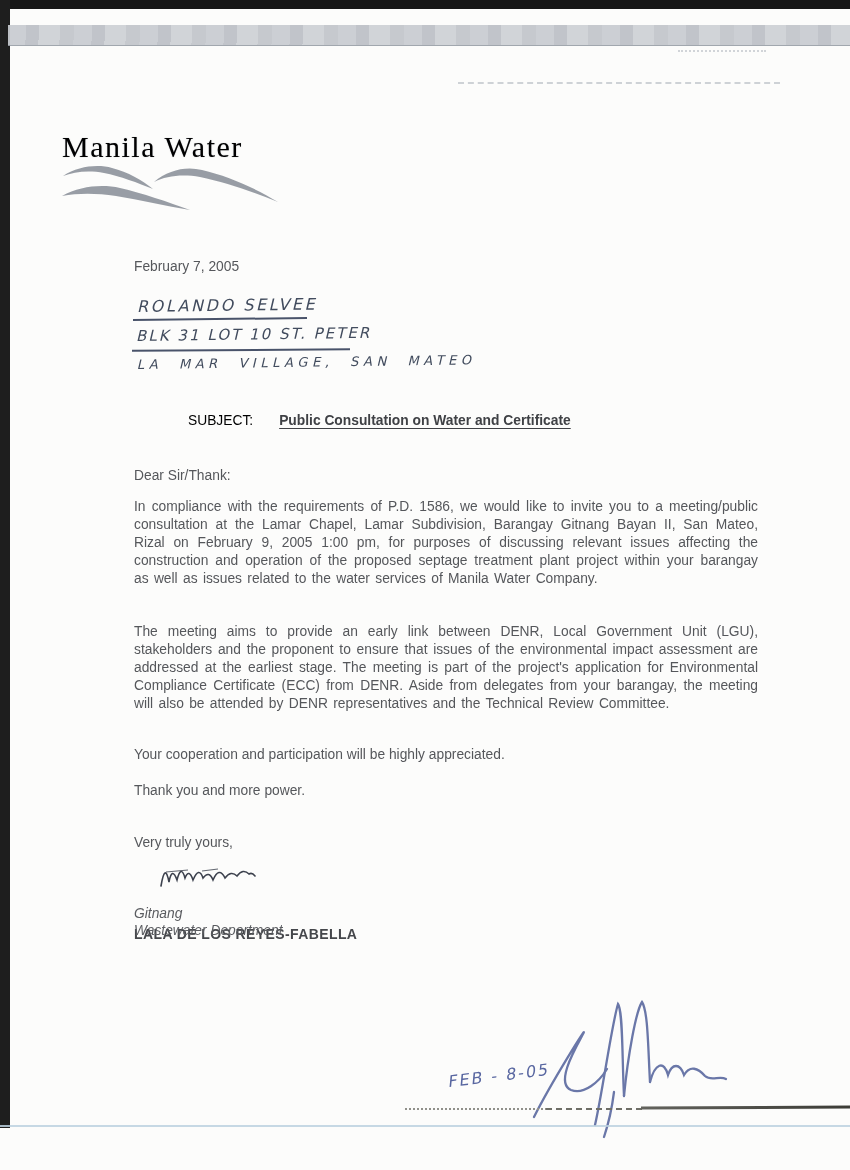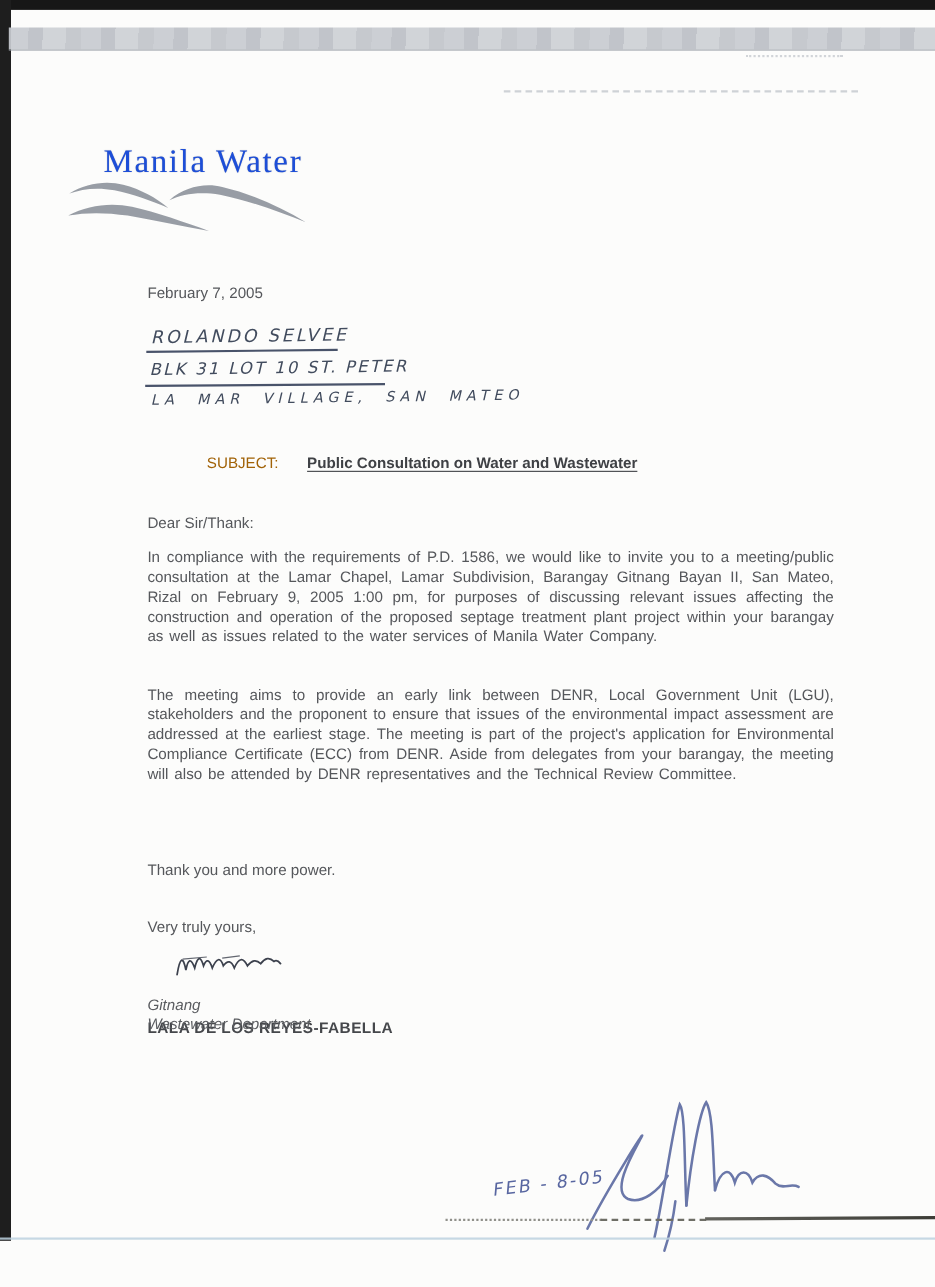--- a/index.html
+++ b/index.html
@@ -34,39 +34,38 @@
     left: 641px; top: 1106px; width: 209px; height: 3px;
     background: linear-gradient(to right, #63635d, #3c3c36);
     transform: rotate(-0.3deg);
   }
   .scan-blue-line { left: 0; top: 1125px; width: 850px; height: 2px; background: #bcd1df; opacity: .85; }
 
   
   .logo-text {
     left: 62px; top: 130px;
     font-family: "Liberation Serif", serif;
-    font-size: 30px; color: #1d4ed8; letter-spacing: 1.5px;
+    font-size: 30px; color: #000000; letter-spacing: 1.5px;
     text-shadow: 0 0 1px rgba(106,112,123,.55);
-    margin-left: 32px;
   }
   .logo-waves { left: 50px; top: 160px; }
 
   
   .typed { font-size: 13.8px; line-height: 18.1px; }
   .date-line { left: 134px; top: 258px; text-align: right; }
   .salutation { left: 134px; top: 467px; }
   .para { left: 134px; width: 624px; text-align: justify; word-spacing: 1.5px; }
   .para-1 { top: 498px; }
   .para-2 { top: 623px; }
   .closing-1 { left: 134px; top: 746px; }
   .closing-2 { left: 134px; top: 782px; }
   .valediction { left: 134px; top: 834px; }
 
   .subject-row { left: 188px; top: 412px; }
-  .subject-label { color: #a16207; }
+  .subject-label { color: #000000; }
   .subject-text {
     margin-left: 26px; font-weight: bold; color: #3f4145;
     text-decoration: underline; text-underline-offset: 3px;
   }
 
   
   .hand {
     font-family: "DejaVu Sans", sans-serif;
     color: #424c5e;
     transform: skewX(-14deg) rotate(-0.8deg);
@@ -114,26 +113,27 @@
 
   <div class="abs typed date-line">February 7, 2005</div>
 
   <div class="abs hand addr-1">ROLANDO SELVEE</div>
   <div class="abs addr-underline-1"></div>
   <div class="abs hand addr-2">BLK 31 LOT 10 ST. PETER</div>
   <div class="abs addr-underline-2"></div>
   <div class="abs hand addr-3">LA MAR VILLAGE, SAN MATEO</div>
 
   <div class="abs typed subject-row">
-    <span class="subject-label">SUBJECT:</span><span class="subject-text">Public Consultation on Water and Wastewater</span>
+    <span class="subject-label">SUBJECT:</span><span class="subject-text">Public Consultation on Water and Certificate</span>
   </div>
 
   <div class="abs typed salutation">Dear Sir/Thank:</div>
   <div class="abs typed para para-1">In compliance with the requirements of P.D. 1586, we would like to invite you to a meeting/public consultation at the Lamar Chapel, Lamar Subdivision, Barangay Gitnang Bayan II, San Mateo, Rizal on February 9, 2005 1:00 pm, for purposes of discussing relevant issues affecting the construction and operation of the proposed septage treatment plant project within your barangay as well as issues related to the water services of Manila Water Company.</div>
   <div class="abs typed para para-2">The meeting aims to provide an early link between DENR, Local Government Unit (LGU), stakeholders and the proponent to ensure that issues of the environmental impact assessment are addressed at the earliest stage.  The meeting is part of the project's application for Environmental Compliance Certificate (ECC) from DENR.  Aside from delegates from your barangay, the meeting will also be attended by DENR representatives and the Technical Review Committee.</div>
+  <div class="abs typed closing-1">Your cooperation and participation will be highly appreciated.</div>
   <div class="abs typed closing-2">Thank you and more power.</div>
   <div class="abs typed valediction">Very truly yours,</div>
 
   <svg class="abs sig-scribble" width="100" height="32" viewBox="0 0 100 32">
     <path d="M 3,28 Q 7,4 11,24 Q 14,8 19,22 Q 23,6 27,20 Q 31,10 35,22 Q 41,8 45,20 Q 51,12 55,22 Q 61,8 67,20 Q 73,12 79,18 Q 85,10 91,16 Q 94,14 97,18" fill="none" stroke="#3c414d" stroke-width="1.6" stroke-linecap="round"></path>
     <path d="M 8,14 L 30,12 M 44,13 L 60,11" fill="none" stroke="#3c414d" stroke-width="1.1" opacity="0.8"></path>
   </svg>
 
   <div class="abs signatory-name">LALA DE LOS REYES-FABELLA</div>
   <div class="abs typed signatory-title">Gitnang</div>

